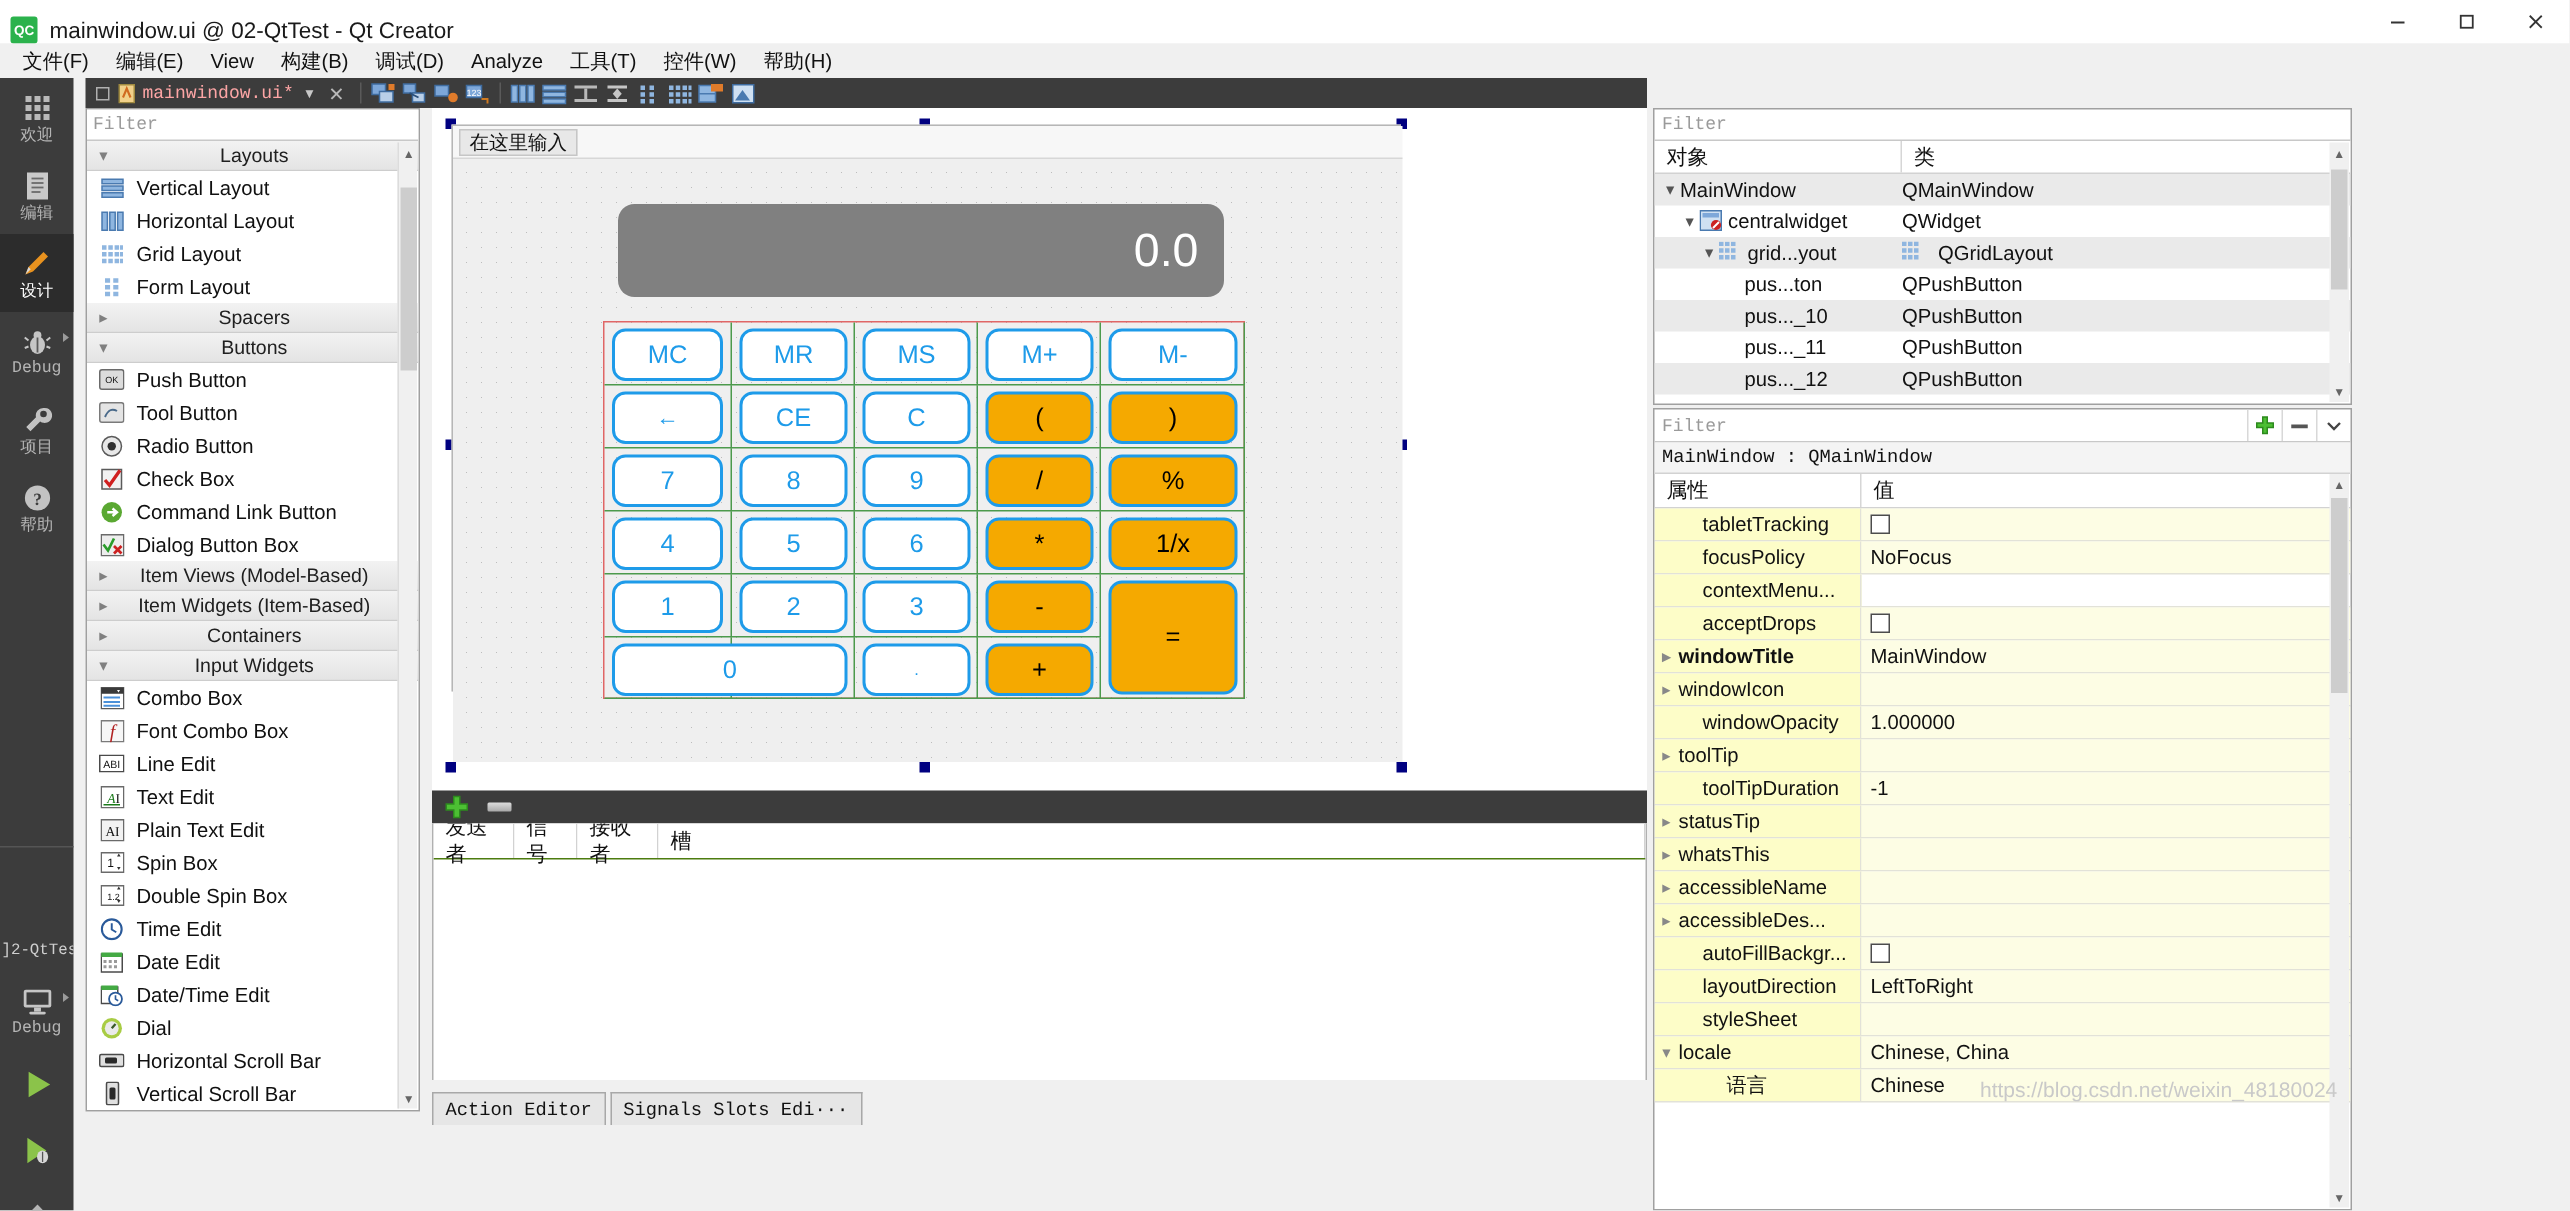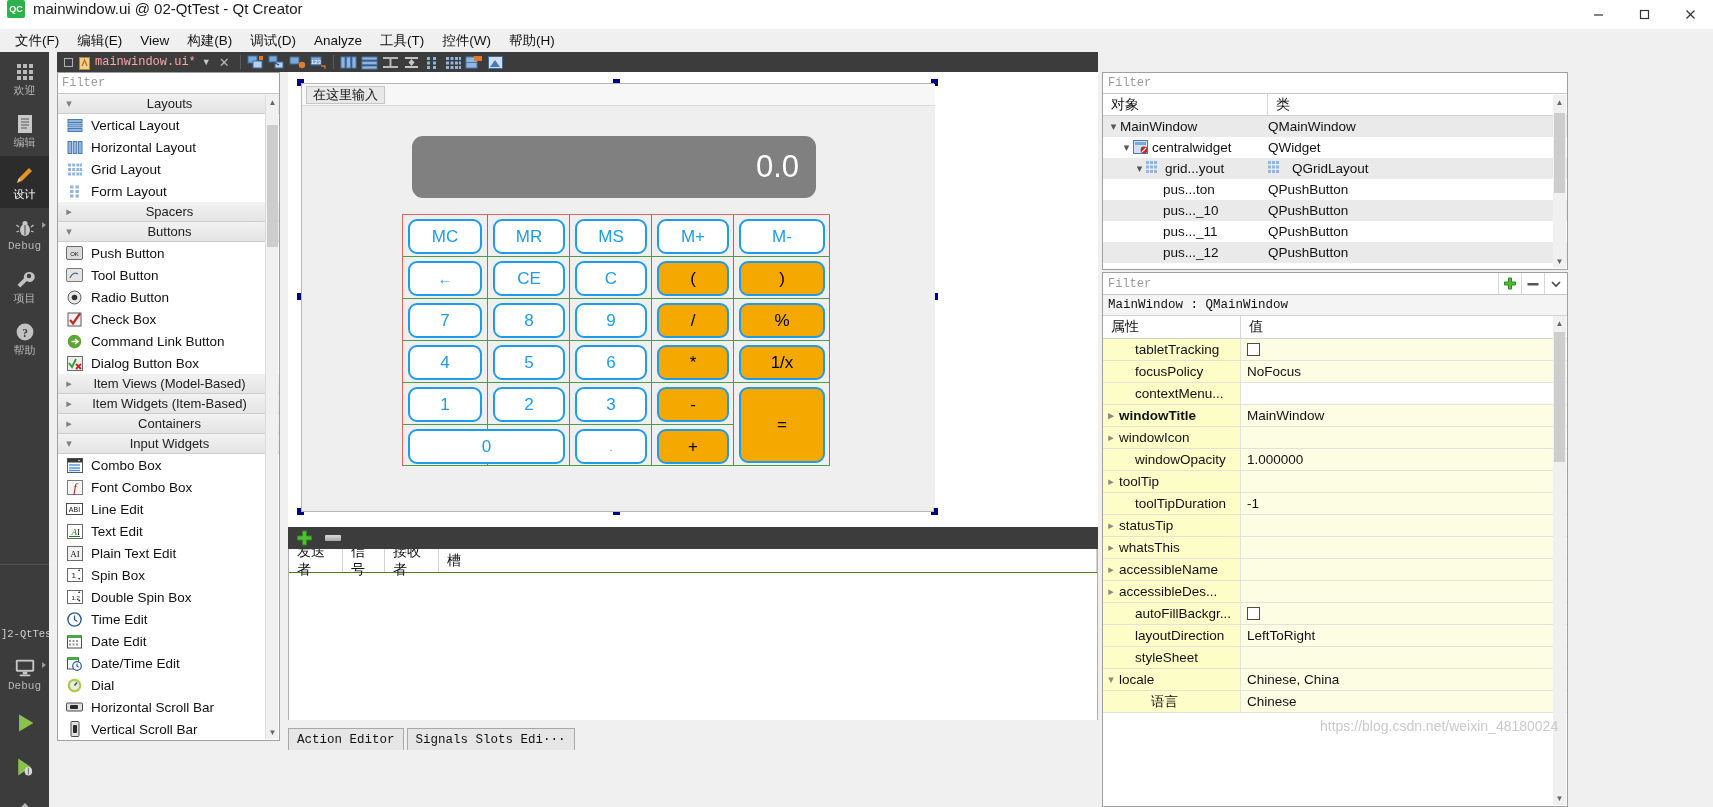--- a/index.html
+++ b/index.html
@@ -8,21 +8,21 @@
     overflow: hidden;
     font-family: "Liberation Sans", sans-serif;
     background: #f0f0f0;
     -webkit-font-smoothing: antialiased;
   }
   .app { position: relative; width: 1713px; height: 807px; }
 
   
   .titlebar {
     position: absolute; top: 0; left: 0; width: 1713px; height: 29px;
-    background: #ffffff; display: flex; align-items: flex-start;
+    background: #ffffff; display: flex; align-items: flex-end;
   }
   .tb-icon {
     width: 18px; height: 18px; margin-left: 7px; margin-right: 8px;
     background: #2bb24c; border-radius: 2px; color: #fff;
     font-size: 9px; font-weight: bold; line-height: 18px; text-align: center;
     font-family: "Liberation Sans", sans-serif;
   }
   .tb-title { font-size: 15px; color: #1a1a1a; }
   .tb-controls { position: absolute; right: 0; top: 0; height: 29px; display: flex; }
   .tb-btn {
@@ -118,21 +118,21 @@
   .dtb-sep { width: 1px; height: 14px; background: #5a5a5a; margin: 0 4px; }
   .dtb-icon { width: 19px; height: 17px; margin: 0 1px; display: flex; align-items: center; justify-content: center; }
 
   
   .canvas {
     position: absolute; top: 72px; left: 288px; width: 810px; height: 455px;
     background: #ffffff; overflow: hidden;
   }
   .form-sel-handle { position: absolute; width: 7px; height: 7px; background: #000080; }
   .formwin {
-    position: absolute; left: 13px; top: 11px; width: 633px; height: 429px;
+    position: absolute; left: 13px; top: 11px; width: 633px; height: 378px;
     background: #eeeeee; border: 1px solid #b6b6b6;
   }
   .form-menubar {
     position: absolute; left: 0; top: 0; width: 633px; height: 22px;
     background: #f7f7f7; border-bottom: 1px solid #d7d7d7;
   }
   .typehere {
     position: absolute; left: 4px; top: 2px; height: 18px;
     padding: 1px 6px; font-size: 13px; color: #111; background: #e8e8e8;
     border: 1px solid #c6c6c6; display: flex; align-items: center;
@@ -1109,20 +1109,29 @@
         </div>
       <div class="pe-v">NoFocus</div>
     </div>
     <div class="pe-row">
       <div class="pe-k">
           <span class="pe-exp"></span>
           <span class="pe-indent">contextMenu...</span>
         </div>
     </div>
     <div class="pe-row">
+      <div class="pe-k">
+          <span class="pe-exp"></span>
+          <span class="pe-indent">acceptDrops</span>
+        </div>
+      <div class="pe-v">
+          <span class="pe-cb"></span>
+        </div>
+    </div>
+    <div class="pe-row">
       <div class="pe-k bold">
           <span class="pe-exp">▸</span>
           <span class="pe-indent" style="padding-left:0;">windowTitle</span>
         </div>
       <div class="pe-v">MainWindow</div>
     </div>
     <div class="pe-row">
       <div class="pe-k">
           <span class="pe-exp">▸</span>
           <span class="pe-indent" style="padding-left:0;">windowIcon</span>

